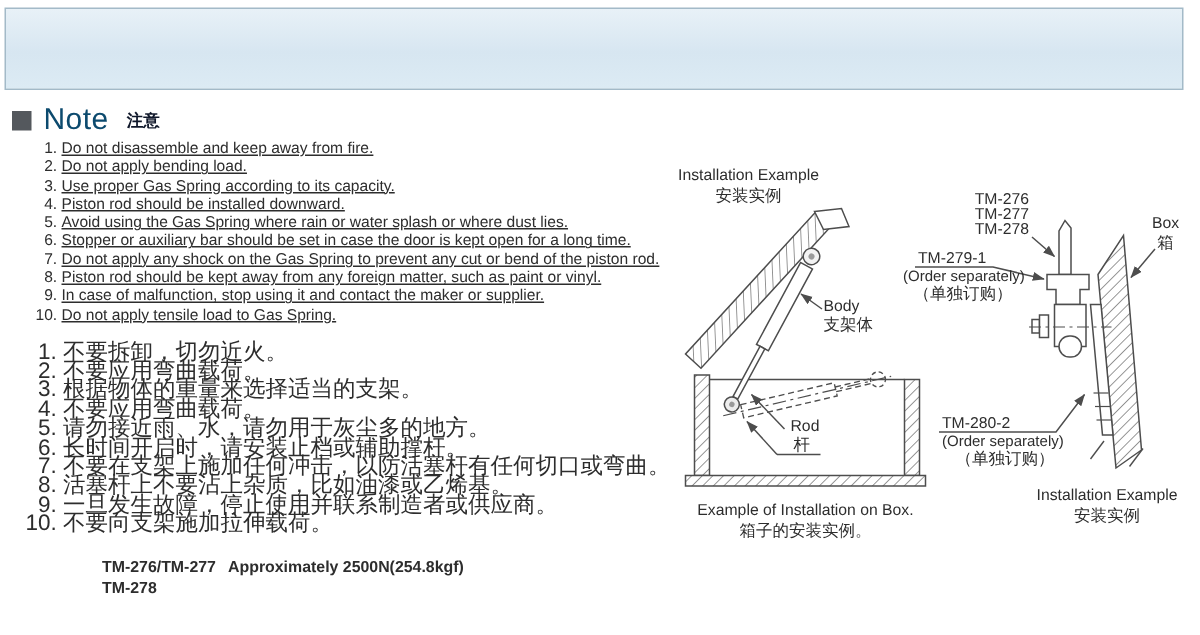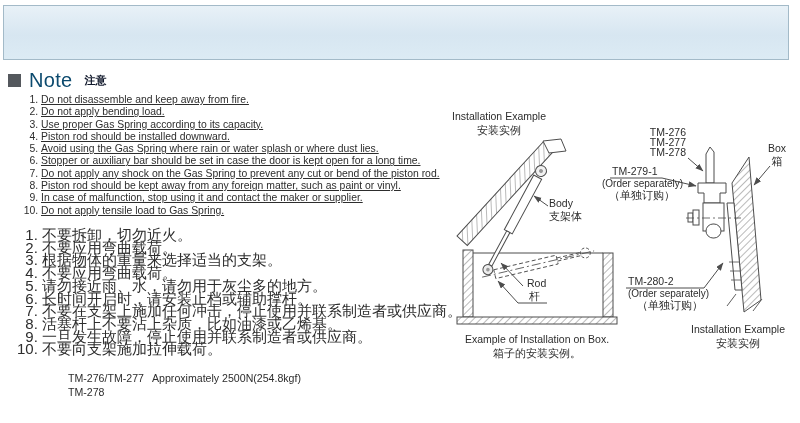--- a/index.html
+++ b/index.html
@@ -16,21 +16,21 @@
   .note-square{width:13px;height:13px;background:#54585d;margin-right:8px;}
   .note-title-en{font-size:20px;font-weight:normal;color:#0c4a6e;letter-spacing:.3px;}
   .note-title-zh{font-size:11px;font-weight:bold;color:#0f172a;margin-left:12px;text-align:right;}
   ol.note-list{position:absolute;margin:0;padding:0 0 0 40px;list-style:decimal outside;}
   ol.note-list li{white-space:nowrap;}
   .note-list.en{left:1px;top:94px;font-size:10.4px;line-height:12.3px;text-decoration:underline;}
   .note-list.zh{left:2px;top:229px;font-size:15px;line-height:12.7px;}
   .reference{position:absolute;left:0;top:371px;font-size:10.6px;line-height:14px;}
   .ref-title{margin-left:55px;}
   .ref-title .zh{margin-left:16px;}
-  .ref-row{margin-left:68px;display:flex;}
+  .ref-row{margin-left:68px;display:flex;font-weight:bold;}
   .ref-model{flex:0 0 84px;width:84px;}
   svg.diagrams{position:absolute;left:430px;top:95px;}
   svg.diagrams text{font-family:"Liberation Sans","DejaVu Sans",sans-serif;font-size:10.5px;fill:#2d2d2d;stroke:none;}
   svg.diagrams text.zh-t{font-size:11px;}
   svg.diagrams text.sm{font-size:10px;}
 </style>
 </head>
 <body>
 
 <div class="header-bar"></div>
@@ -54,21 +54,21 @@
   <li>Do not apply tensile load to Gas Spring.</li>
 </ol>
 
 <ol class="note-list zh">
   <li>不要拆卸，切勿近火。</li>
   <li>不要应用弯曲载荷。</li>
   <li>根据物体的重量来选择适当的支架。</li>
   <li>不要应用弯曲载荷。</li>
   <li>请勿接近雨、水，请勿用于灰尘多的地方。</li>
   <li>长时间开启时，请安装止档或辅助撑杆。</li>
-  <li>不要在支架上施加任何冲击，停止使用并联系制造者或供应商。</li>
+  <li>不要在支架上施加任何冲击，以防活塞杆有任何切口或弯曲。</li>
   <li>活塞杆上不要沾上杂质，比如油漆或乙烯基。</li>
   <li>一旦发生故障，停止使用并联系制造者或供应商。</li>
   <li>不要向支架施加拉伸载荷。</li>
 </ol>
 
 <div class="reference">
   <div class="ref-row">
     <span class="ref-model">TM-276/TM-277</span>
     <span>Approximately 2500N(254.8kgf)</span>
   </div>

